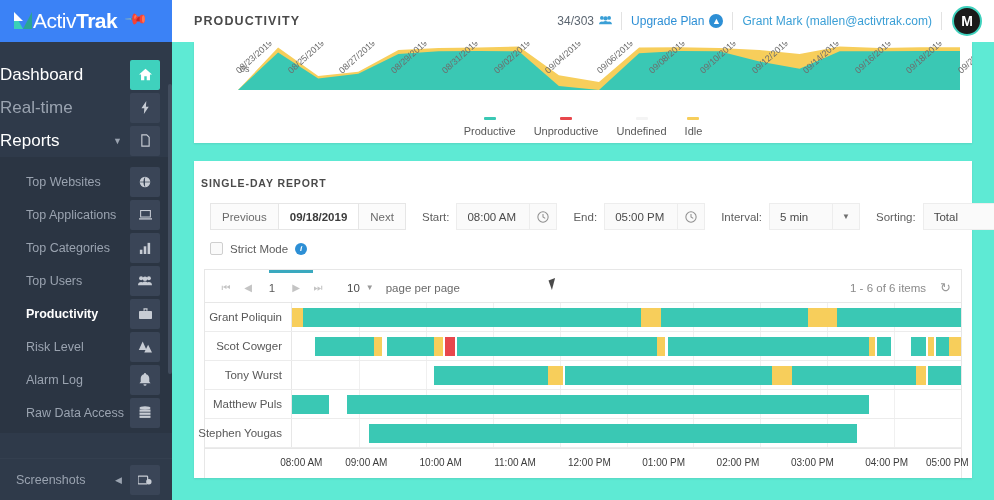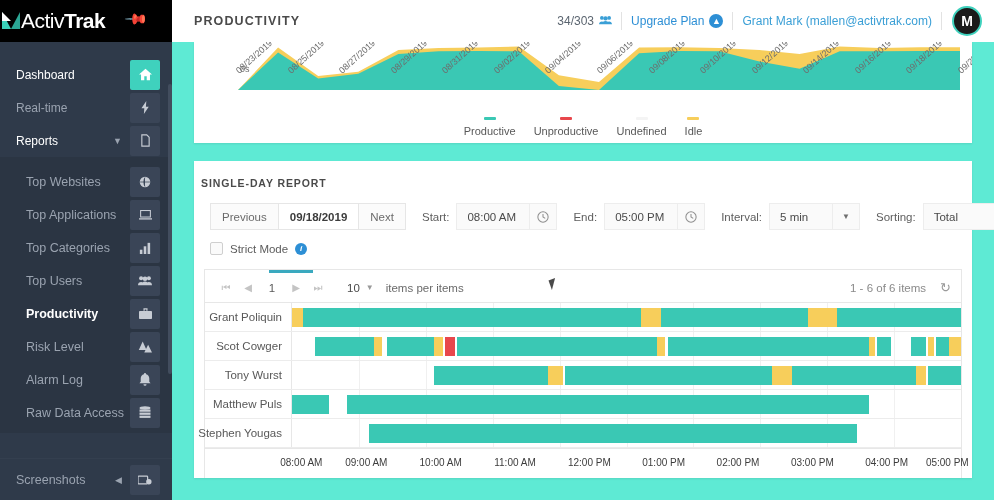--- a/index.html
+++ b/index.html
@@ -11,22 +11,22 @@
     overflow: hidden;
     position: relative;
   }
   
   #sidebar {
     position:absolute; left:0; top:0; width:172px; height:500px;
     background:#2f3a4a;
     overflow:hidden;
   }
   #brand {
-    height:42px; background:#000000;
-    display:flex; align-items:center; padding-left:2px;
+    height:42px; background:#3b82f6;
+    display:flex; align-items:center; padding-left:14px;
     position:relative;
   }
   .logo-mark {
     width:0;height:0;
     border-left:9px solid #3ad0b8;
     border-right:9px solid #2ba594;
     border-top:17px solid transparent;
     transform: translateY(-1px);
     position:relative;
   }
@@ -45,21 +45,21 @@
     position:absolute; left:128px; top:12px;
     color:#fff; font-size:15px; line-height:1;
     transform: rotate(45deg);
   }
   .nav-group-top { padding-top:16px; }
   .nav-item {
     height:33px; display:flex; align-items:center;
     position:relative; cursor:pointer;
   }
   .nav-item .label {
-    color:#9aa3b0; font-size:12px; padding-left:16px; flex:1;
+    color:#9aa3b0; font-size:17px; flex:1;
     white-space:nowrap;
   }
   .nav-item.active .label, .nav-item.open .label { color:#ffffff; }
   .nav-item .chev {
     color:#9aa3b0; font-size:9px; margin-right:8px;
   }
   .nav-icon {
     width:30px;height:30px; margin-right:12px;
     background:#3a4557; border-radius:2px;
     display:flex;align-items:center;justify-content:center;
@@ -484,21 +484,21 @@
       <div id="pager">
         <span class="pg-btn">⏮</span>
         <span class="pg-btn">◀</span>
         <span class="pg-num">1</span>
         <span class="pg-btn">▶</span>
         <span class="pg-btn">⏭</span>
         <span class="pg-size">
           <span>10</span>
           <span class="caret">▼</span>
         </span>
-        <span class="pg-ipp">items per items</span>
+        <span class="pg-ipp">page per page</span>
         <span id="pg-right">
           <span>1 - 6 of 6 items</span>
           <span id="refresh-icon">↻</span>
         </span>
         <span id="cursor"></span>
       </div>
 
       <div id="rows">
           <div class="trow">
             <div class="tname">Grant Poliquin</div>

